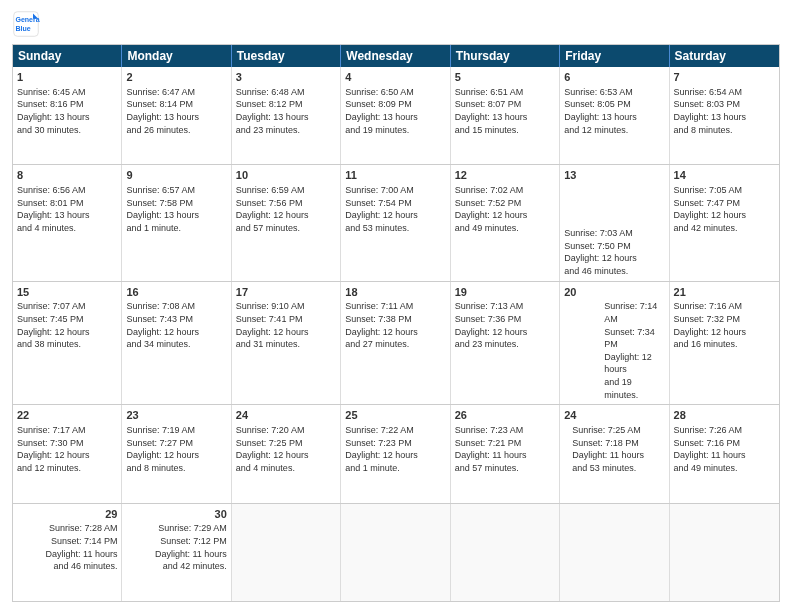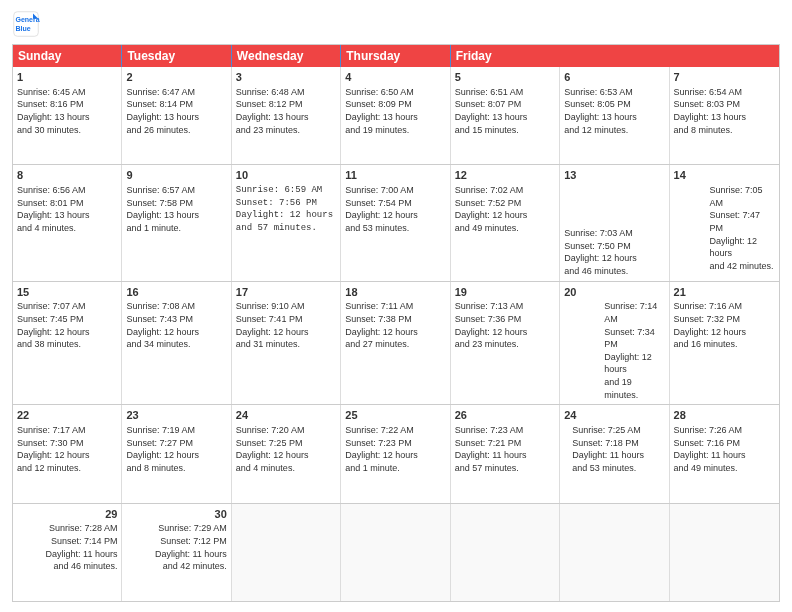--- a/index.html
+++ b/index.html
@@ -48,21 +48,21 @@
     }
     .calendar {
       flex: 1;
       display: flex;
       flex-direction: column;
       border: 1px solid #ccc;
     }
     .cal-header-row {
       display: grid;
       grid-template-columns: repeat(7, 1fr);
-      background: #ef4444;
+      background: #0c4a6e;
     }
     .cal-header-cell {
       color: #fff;
       font-size: 12px;
       font-weight: bold;
       padding: 4px 5px;
       text-align: left;
       border-right: 1px solid #4a8ad4;
     }
     .cal-header-cell:last-child { border-right: none; }
@@ -120,24 +120,26 @@
     </div>
     <div class="title-block">
       <h1></h1>
       <h2></h2>
     </div>
   </div>
 
   <div class="calendar">
     <div class="cal-header-row">
     <div class="cal-header-cell">Sunday</div>
+        <div class="cal-header-cell">Monday</div>
         <div class="cal-header-cell">Tuesday</div>
         <div class="cal-header-cell">Wednesday</div>
         <div class="cal-header-cell">Thursday</div>
         <div class="cal-header-cell">Friday</div>
+        <div class="cal-header-cell">Saturday</div>
       </div>
     <div class="cal-body">
     <div class="cal-row">
           <div class="cal-cell">
             <span class="day-num">1</span>
             <div class="cell-text" style="white-space: pre-line;">Sunrise: 6:45 AM
 Sunset: 8:16 PM
 Daylight: 13 hours
 and 30 minutes.</div>
           </div>
@@ -194,21 +196,21 @@
           </div>
           <div class="cal-cell">
             <span class="day-num">9</span>
             <div class="cell-text" style="white-space: pre-line;">Sunrise: 6:57 AM
 Sunset: 7:58 PM
 Daylight: 13 hours
 and 1 minute.</div>
           </div>
           <div class="cal-cell">
             <span class="day-num">10</span>
-            <div class="cell-text" style="white-space: pre-line; font-family: Liberation Mono, monospace;">Sunrise: 6:59 AM
+            <div class="cell-text" style="white-space: pre-line;">Sunrise: 6:59 AM
 Sunset: 7:56 PM
 Daylight: 12 hours
 and 57 minutes.</div>
           </div>
           <div class="cal-cell">
             <span class="day-num">11</span>
             <div class="cell-text" style="white-space: pre-line;">Sunrise: 7:00 AM
 Sunset: 7:54 PM
 Daylight: 12 hours
 and 53 minutes.</div>
@@ -222,21 +224,21 @@
           </div>
           <div class="cal-cell">
             <span class="day-num">13</span>
             <div class="cell-text" style="white-space: pre-line; margin-top: 44px;">Sunrise: 7:03 AM
 Sunset: 7:50 PM
 Daylight: 12 hours
 and 46 minutes.</div>
           </div>
           <div class="cal-cell">
             <span class="day-num">14</span>
-            <div class="cell-text" style="white-space: pre-line; margin-left: 36px;">Sunrise: 7:05 AM
+            <div class="cell-text" style="white-space: pre-line;">Sunrise: 7:05 AM
 Sunset: 7:47 PM
 Daylight: 12 hours
 and 42 minutes.</div>
           </div>
         </div>
         <div class="cal-row">
           <div class="cal-cell">
             <span class="day-num">15</span>
             <div class="cell-text" style="white-space: pre-line;">Sunrise: 7:07 AM
 Sunset: 7:45 PM

